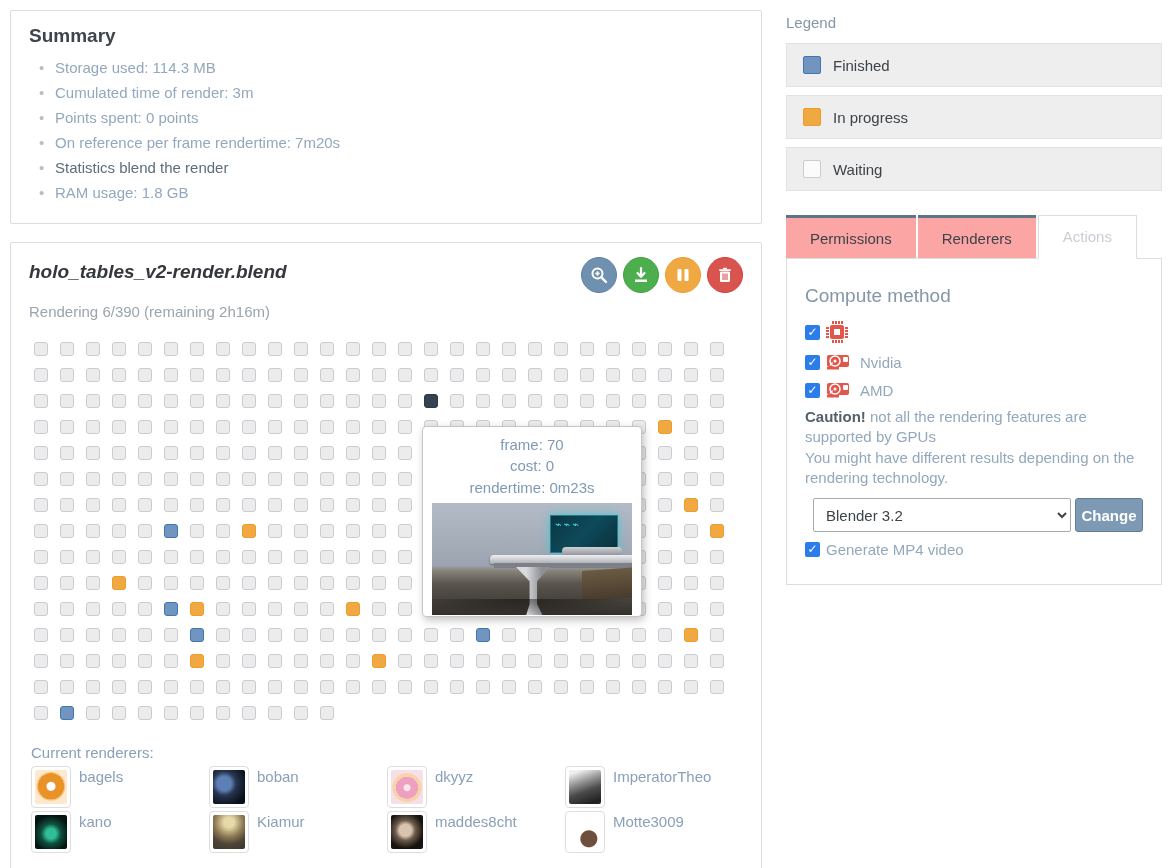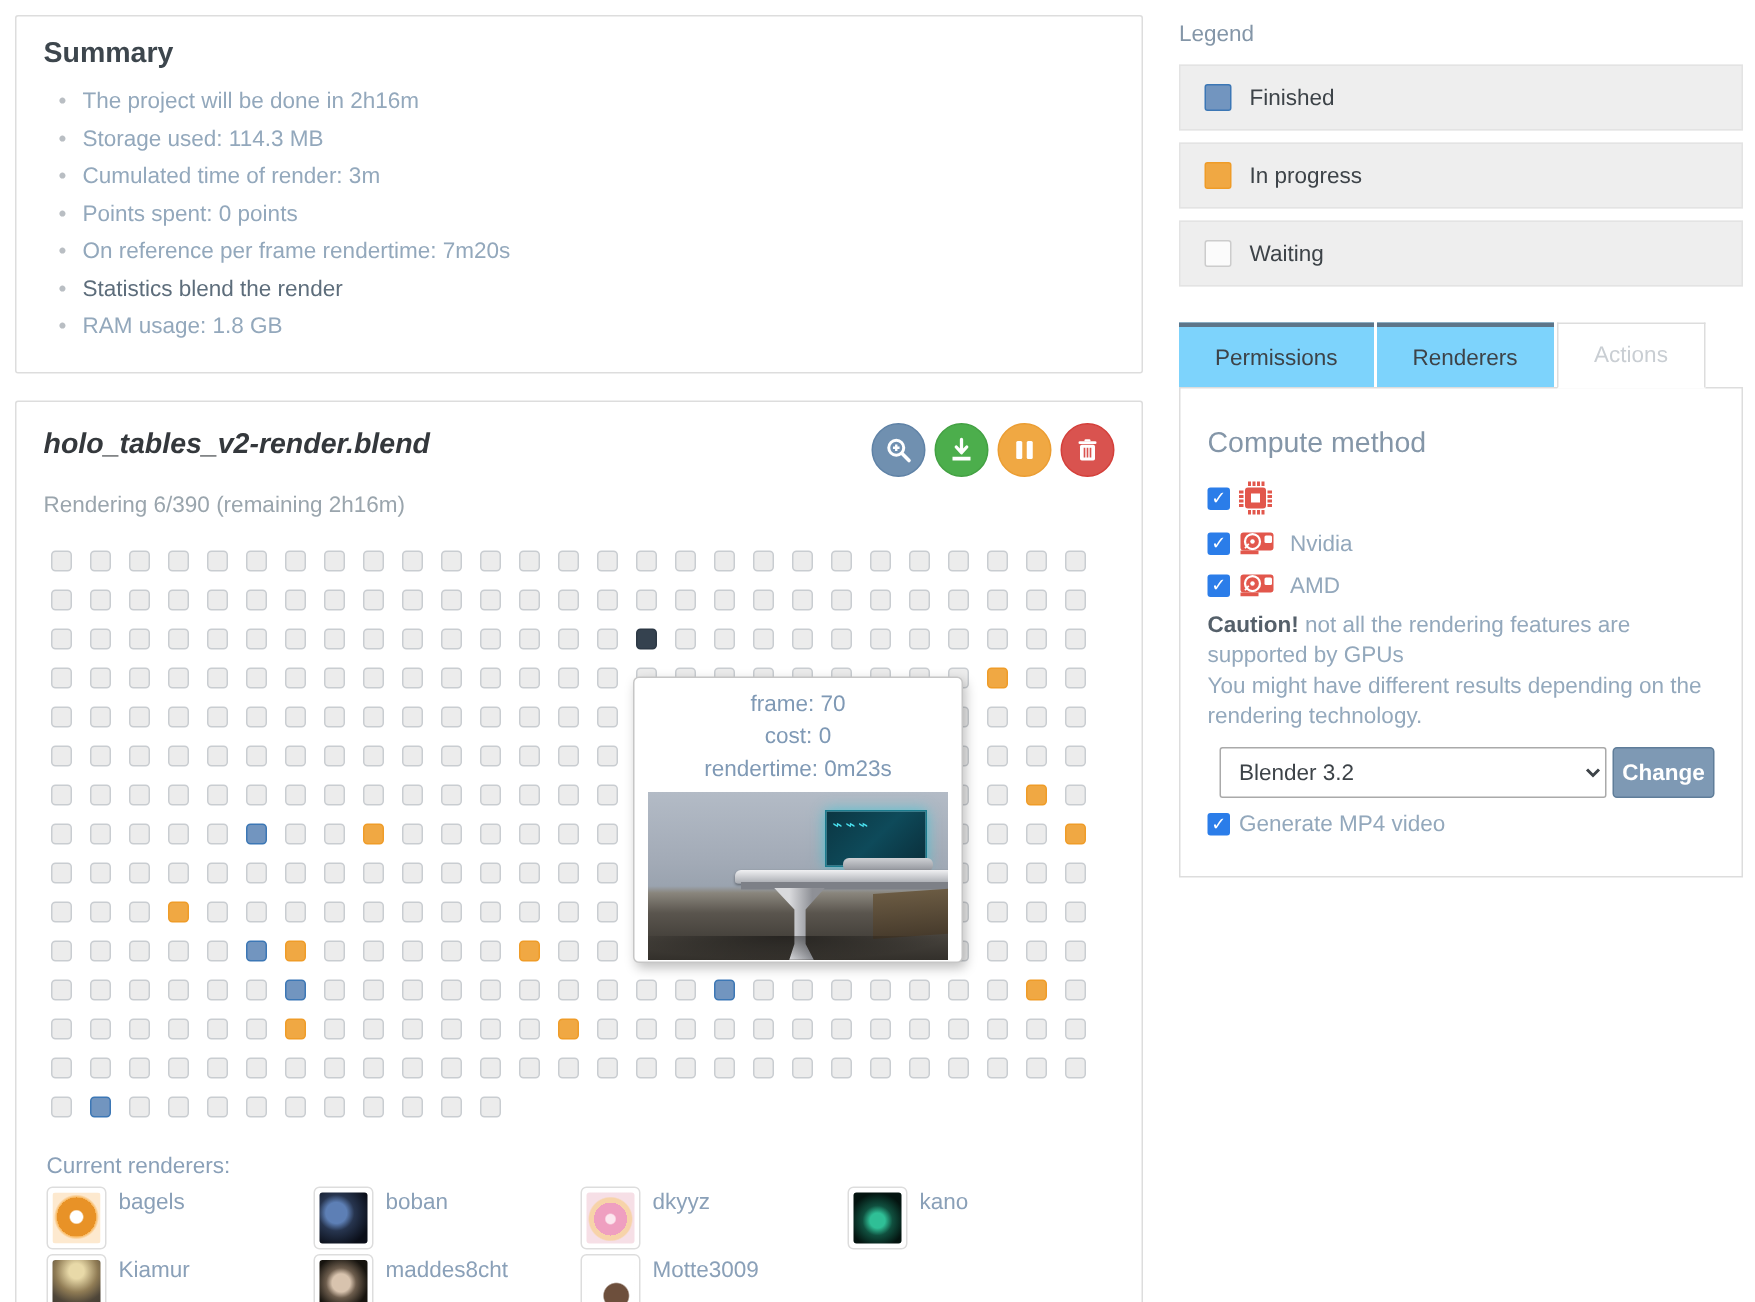--- a/index.html
+++ b/index.html
@@ -86,21 +86,21 @@
   #right-col { position:absolute; left:780px; top:0; width:382px; }
   #legend-title { font-size:15px; color:#8496a8; margin:14px 0 12px 6px; }
   .legend-row { display:flex; align-items:center; gap:12px; background:#eee; border:1px solid #e3e3e3;
     padding:12px 16px; margin:0 0 8px 6px; height:44px; }
   .swatch { width:18px; height:18px; border-radius:2px; }
   .legend-row .llabel { font-size:15px; color:#3d4348; }
 
   #tabs-block { margin:24px 0 0 6px; }
   #tab-bar { display:flex; position:relative; z-index:2; }
   .tab { padding:12px 24px 11px; font-size:15px; cursor:pointer; margin-right:2px; }
-  .tab.inactive { background:#7dd3fc; border-top:3px solid #5d7589; color:#3d4348; }
+  .tab.inactive { background:#fca5a5; border-top:3px solid #5d7589; color:#3d4348; }
   .tab.active { background:#fff; border:1px solid #ddd; border-bottom:1px solid #fff;
     color:#c9ced3; margin-bottom:-1px; }
   #tab-content { border:1px solid #ddd; background:#fff; padding:16px 18px 26px; position:relative; z-index:1; }
   #compute-title { font-size:19px; color:#8496a8; margin:10px 0 12px; }
   .device-row { display:flex; align-items:center; gap:4px; margin-bottom:6px; }
   .chk { width:15px; height:15px; background:#2b7de9; border-radius:2px; color:#fff; font-size:12px;
     line-height:15px; text-align:center; flex:0 0 auto; cursor:pointer; }
   .device-row .dlabel { font-size:15px; color:#93a8bc; margin-left:4px; }
   .dev-icon svg { display:block; }
   #caution-text, #note-text { font-size:15px; color:#93a8bc; line-height:1.35; }
@@ -115,21 +115,20 @@
   #mp4-row { display:flex; align-items:center; gap:6px; margin-top:9px; }
   #mp4-row .dlabel { font-size:15px; color:#93a8bc; }
 </style>
 </head>
 <body>
 
 <div id="left-col">
   <div id="summary-panel" class="panel">
     <h2>Summary</h2>
     <ul id="summary-list">
-        <li>The project will be done in 2h16m</li>
         <li>Storage used: 114.3 MB</li>
         <li>Cumulated time of render: 3m</li>
         <li>Points spent: 0 points</li>
         <li>On reference per frame rendertime: 7m20s</li>
         <li class="emph">Statistics blend the render</li>
         <li>RAM usage: 1.8 GB</li>
       </ul>
   </div>
 
   <div id="project-panel" class="panel">
@@ -635,20 +634,26 @@
           <span class="rname">boban</span>
         </div>
         <div class="renderer">
           <div class="avatar-card">
             <div class="avatar av-pink-donut"></div>
           </div>
           <span class="rname">dkyyz</span>
         </div>
         <div class="renderer">
           <div class="avatar-card">
+            <div class="avatar av-soldier-gray"></div>
+          </div>
+          <span class="rname">ImperatorTheo</span>
+        </div>
+        <div class="renderer">
+          <div class="avatar-card">
             <div class="avatar av-teal-glow"></div>
           </div>
           <span class="rname">kano</span>
         </div>
         <div class="renderer">
           <div class="avatar-card">
             <div class="avatar av-warm-haze"></div>
           </div>
           <span class="rname">Kiamur</span>
         </div>

